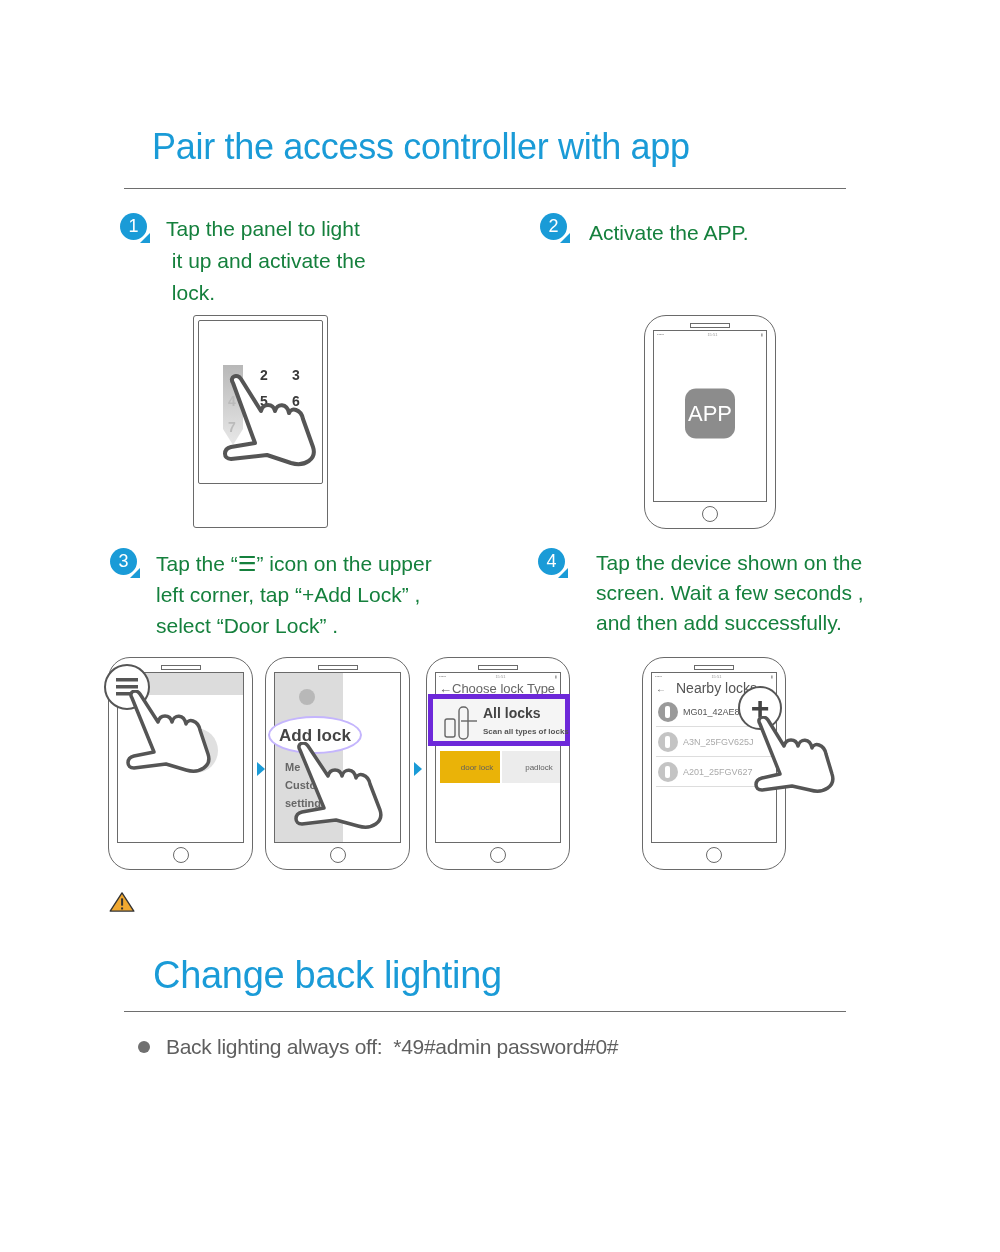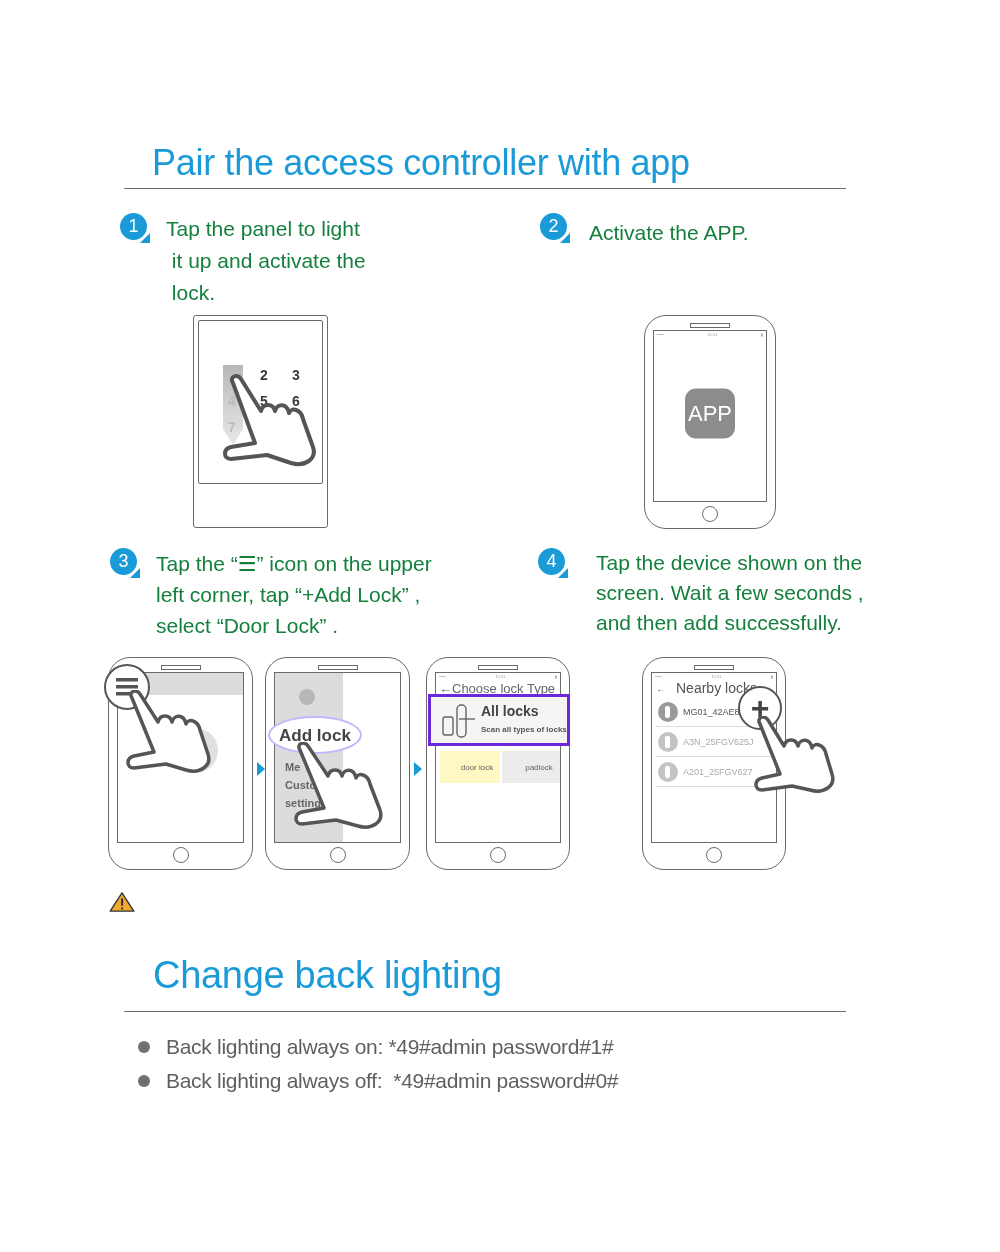--- a/index.html
+++ b/index.html
@@ -78,21 +78,21 @@
   .bullet-item { display: flex; align-items: center; height: 34px; font-size: 21px; color: #5f5f5f; letter-spacing: -0.3px; white-space: pre; }
   .bullet-item .dot { width: 12px; height: 12px; border-radius: 50%; background: #707070; margin-right: 16px; }
 
   .lock-row { position: absolute; left: 4px; right: 4px; height: 30px; display: flex; align-items: center; border-bottom: 1px solid #ddd; font-size: 9px; }
   .lock-row .licon { width: 20px; height: 20px; border-radius: 50%; background: #9a9a9a; margin-right: 5px; margin-left: 2px; position: relative; }
   .lock-row .licon::after { content: ""; position: absolute; left: 7px; top: 4px; width: 5px; height: 12px; background: #fff; border-radius: 2px; }
 </style>
 </head>
 <body>
 
-<div class="section-title" style="left:152px; top:126px;margin-top:16px;">Pair the access controller with app</div>
+<div class="section-title" style="left:152px; top:126px;">Pair the access controller with app</div>
 <div class="rule" style="left:124px; top:188px; width:722px;"></div>
 
 <div class="step-badge" style="left:120px; top:213px;">
   <div class="dot">1</div>
     <div class="tail"></div>
 </div>
 <div class="step-text" style="left:166px; top:213px; line-height:32px;">Tap the panel to light
  it up and activate the
  lock.</div>
 
@@ -189,30 +189,30 @@
 
 <div class="phone" style="left:426px; top:657px; width:144px; height:213px;">
   <div class="speaker"></div>
   <div class="screen" style="top:14px; bottom:26px;">
     <div class="statusbar">
         <span>•••••</span>
         <span>15:51</span>
         <span>▮</span>
       </div>
     <div class="abs" style="left:3px; top:8px; font-size:13px; color:#666; white-space:nowrap;">←Choose lock Type</div>
-    <div class="abs" style="left:4px; top:78px; width:60px; height:32px; background:#fef9c3; display:flex; align-items:center; justify-content:center; font-size:8px;">
+    <div class="abs" style="left:4px; top:78px; width:60px; height:32px; background:#eab308; display:flex; align-items:center; justify-content:center; font-size:8px;">
       <span style="margin-left:14px;">door lock</span>
     </div>
     <div class="abs" style="left:66px; top:78px; width:60px; height:32px; background:#ececec; display:flex; align-items:center; justify-content:center; font-size:8px;">
       <span style="margin-left:14px;">padlock</span>
     </div>
   </div>
   <div class="home"></div>
 </div>
-<div class="abs" style="left:428px; top:694px; width:142px; height:52px; border:3px solid #6d28d9; background:#f5f5f5;">
+<div class="abs" style="left:428px; top:694px; width:142px; height:52px; border:5px solid #6d28d9; background:#f5f5f5;">
   <svg class="abs" style="left:10px; top:6px;" width="36" height="36" viewBox="0 0 36 36">
       <rect x="2" y="14" width="10" height="18" rx="2" fill="none" stroke="#666" stroke-width="1.4"></rect>
       <rect x="16" y="2" width="9" height="32" rx="4" fill="none" stroke="#666" stroke-width="1.4"></rect>
       <line x1="18" y1="16" x2="34" y2="16" stroke="#666" stroke-width="1.4"></line>
     </svg>
   <div class="abs" style="left:50px; top:6px; font-size:14px; font-weight:bold; color:#444;">All locks</div>
   <div class="abs" style="left:50px; top:28px; font-size:8px; font-weight:bold; color:#555; white-space:nowrap;">Scan all types of locks</div>
 </div>
 
 <div class="phone" style="left:642px; top:657px; width:144px; height:213px;">
@@ -250,15 +250,14 @@
       <polygon points="14,1 27,21 1,21" fill="#f0a830" stroke="#333" stroke-width="1.5" stroke-linejoin="round"></polygon>
       <rect x="13" y="7" width="2.2" height="8" fill="#333"></rect>
       <rect x="13" y="17" width="2.2" height="2.2" fill="#333"></rect>
     </svg>
 </div>
 
 <div class="section-title" style="left:153px; top:954px; font-size:38px;">Change back lighting</div>
 <div class="rule" style="left:124px; top:1011px; width:722px;"></div>
 
 <div class="bullet-list">
-  <div class="bullet-item"><span class="dot"></span><span>Back lighting always on: *49#admin password#1#</span></div>
   <div class="bullet-item"><span class="dot"></span><span>Back lighting always off:  *49#admin password#0#</span></div>
 </div>
 
 </body></html>

